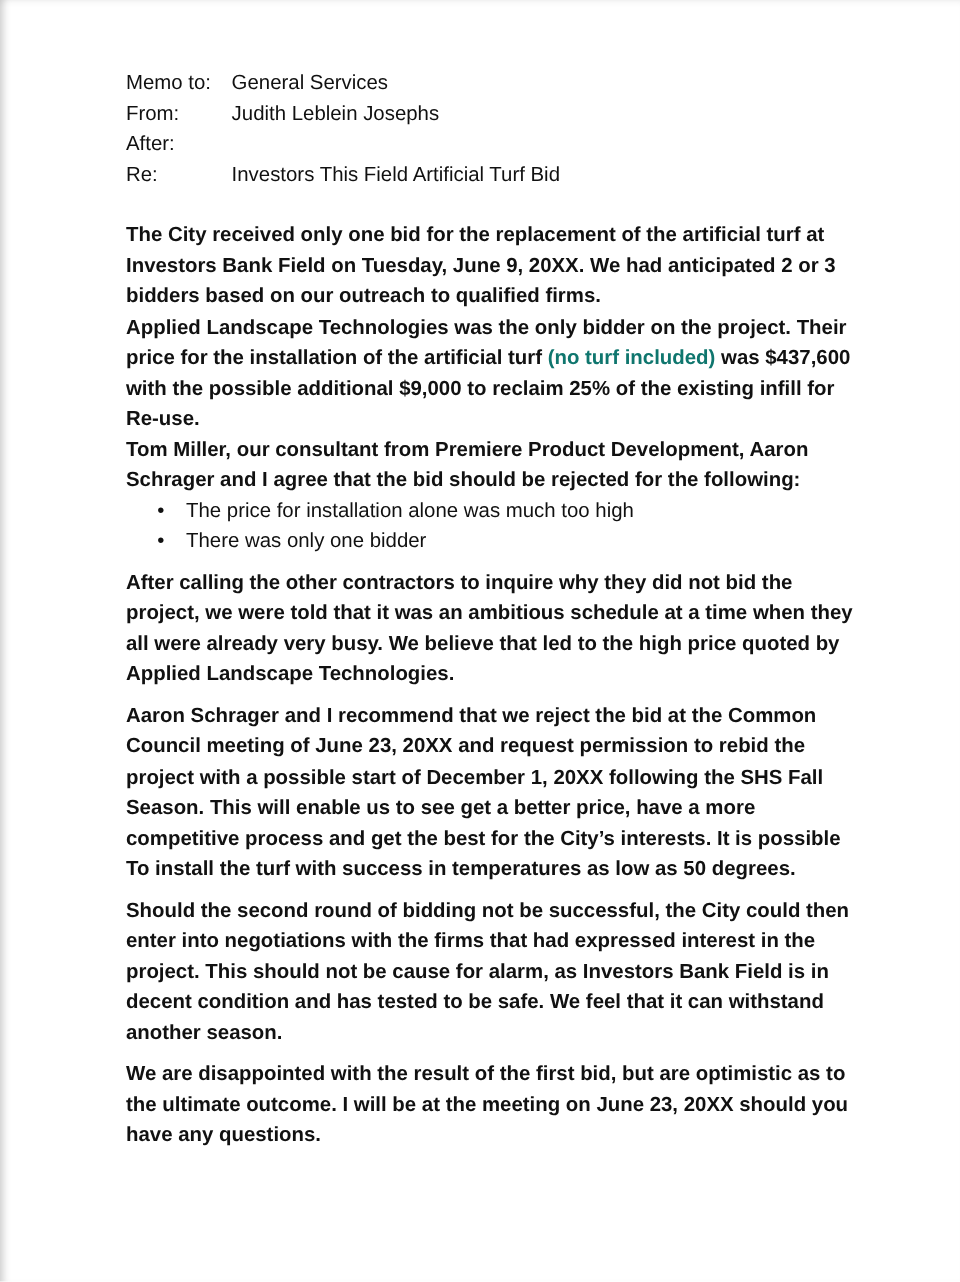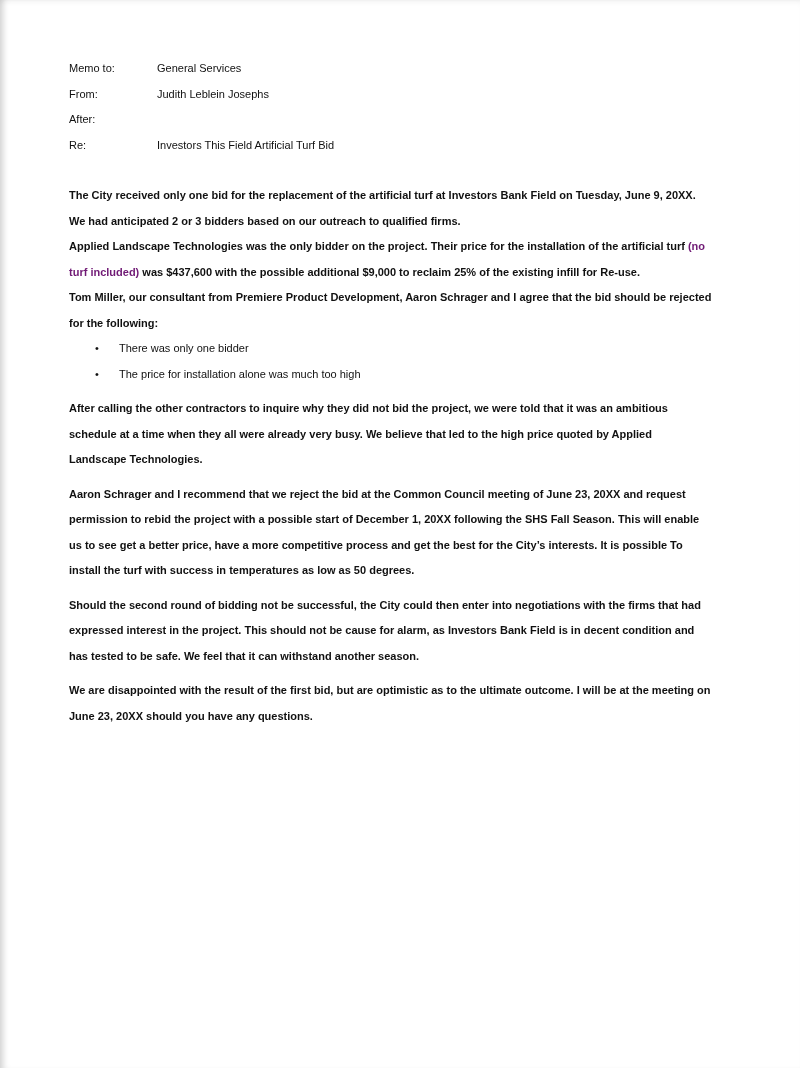--- a/index.html
+++ b/index.html
@@ -5,33 +5,33 @@
   * { margin: 0; padding: 0; box-sizing: border-box; }
   html, body { background: #ffffff; }
   body {
     width: 800px;
     font-family: "Liberation Sans", sans-serif;
   }
   .page {
     width: 800px;
     min-height: 1068px;
     background: #ffffff;
-    padding: 56px 88px 40px 69px;
+    padding: 56px 88px 40px 105px;
     box-shadow: inset 7px 0 6px -4px rgba(0,0,0,0.18), inset 0 5px 6px -4px rgba(0,0,0,0.07);
     color: #111111;
-    font-size: 11px;
+    font-size: 17px;
     line-height: 25.5px;
   }
   .memo-header { margin-bottom: 25px; }
   .hrow { display: flex; }
   .hlabel { width: 88px; flex: 0 0 88px; }
   .hvalue { flex: 1; }
   .para { margin: 0; font-weight: bold; }
   .gap-above { margin-top: 9px; }
-  .inline-note { color: #701a75; }
+  .inline-note { color: #0f766e; }
   .bullets { list-style: none; margin: 0; padding-left: 50px; }
   .bullets li { position: relative; }
   .bullets li::before {
     content: "\2022";
     position: absolute;
     left: -24px;
   }
 </style>
 </head>
 <body>
@@ -56,22 +56,22 @@
     </div>
   </div>
 
   <p class="para">The City received only one bid for the replacement of the artificial turf at Investors Bank Field on Tuesday, June 9, 20XX. We had anticipated 2 or 3 bidders based on our outreach to qualified firms.</p>
 
   <p class="para"><span>Applied Landscape Technologies was the only bidder on the project. Their price for the installation of the artificial turf </span><span class="inline-note">(no turf included)</span><span> was $437,600 with the possible additional $9,000 to reclaim 25% of the existing infill for Re-use.</span></p>
 
   <p class="para">Tom Miller, our consultant from Premiere Product Development, Aaron Schrager and I agree that the bid should be rejected for the following:</p>
 
   <ul class="bullets">
+    <li>The price for installation alone was much too high</li>
     <li>There was only one bidder</li>
-    <li>The price for installation alone was much too high</li>
   </ul>
 
   <p class="para gap-above">After calling the other contractors to inquire why they did not bid the project, we were told that it was an ambitious schedule at a time when they all were already very busy. We believe that led to the high price quoted by Applied Landscape Technologies.</p>
 
   <p class="para gap-above">Aaron Schrager and I recommend that we reject the bid at the Common Council meeting of June 23, 20XX and request permission to rebid the project with a possible start of December 1, 20XX following the SHS Fall Season. This will enable us to see get a better price, have a more competitive process and get the best for the City’s interests. It is possible To install the turf with success in temperatures as low as 50 degrees.</p>
 
   <p class="para gap-above">Should the second round of bidding not be successful, the City could then enter into negotiations with the firms that had expressed interest in the project. This should not be cause for alarm, as Investors Bank Field is in decent condition and has tested to be safe. We feel that it can withstand another season.</p>
 
   <p class="para gap-above">We are disappointed with the result of the first bid, but are optimistic as to the ultimate outcome. I will be at the meeting on June 23, 20XX should you have any questions.</p>
 

